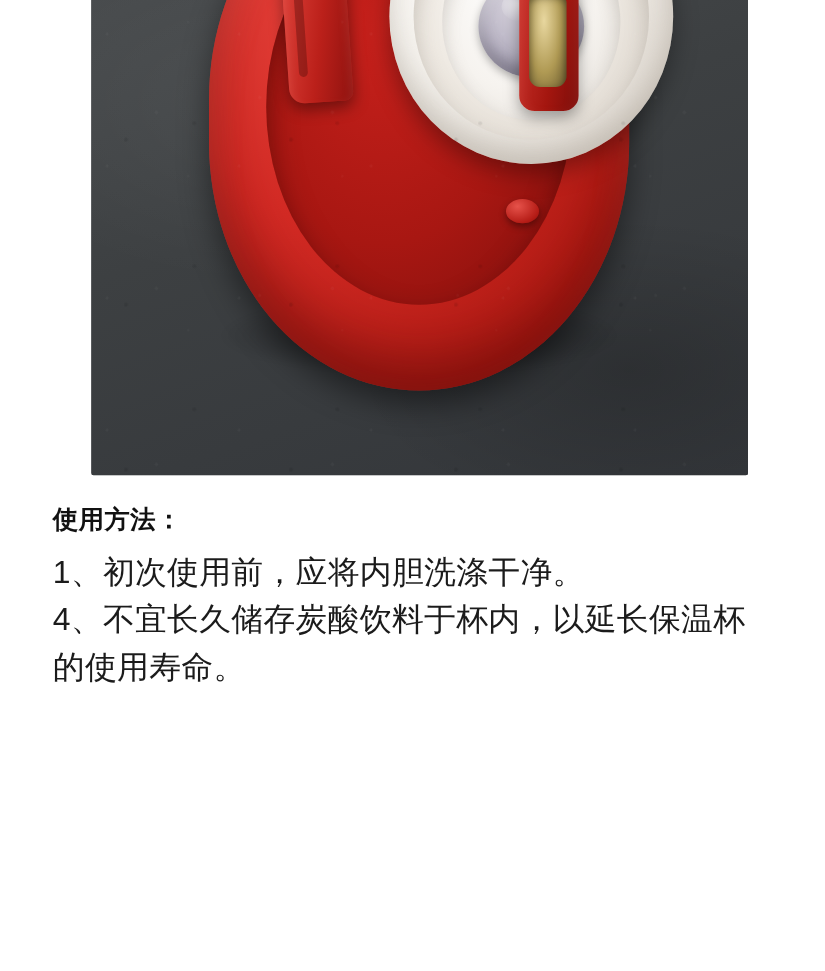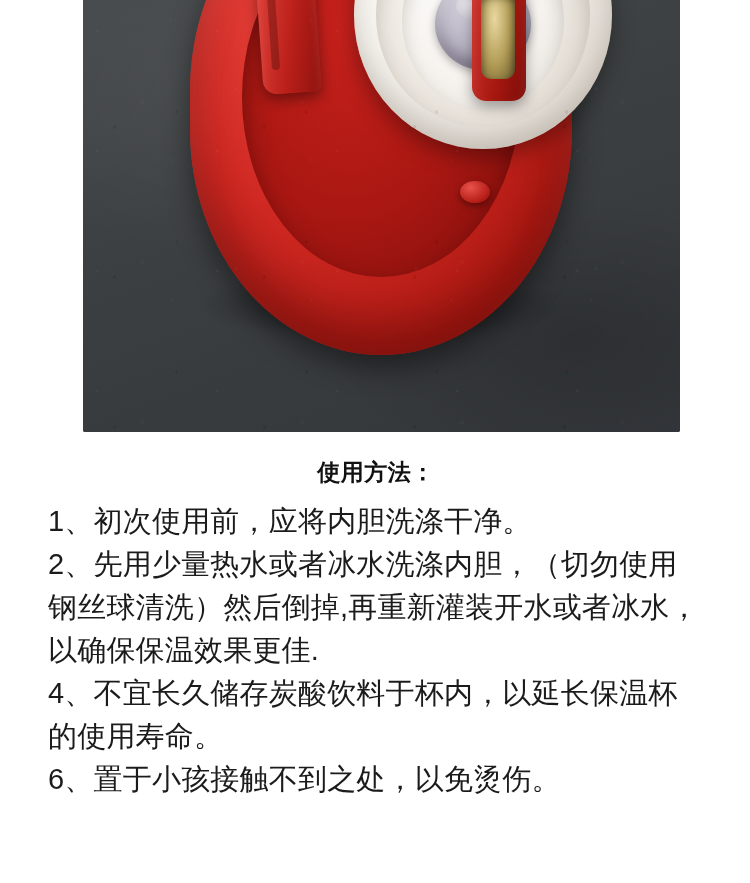--- a/index.html
+++ b/index.html
@@ -215,21 +215,20 @@
     width: 750px;
     padding: 0 46px 0 48px;
   }
   .section-title {
     font-size: 23px;
     font-weight: bold;
     line-height: 1.5;
     margin: 0 0 10px 0;
     letter-spacing: .5px;
     color: #111;
-    text-align: center;
   }
   .steps {
     list-style: none;
     margin: 0;
     padding: 0;
   }
   .steps li {
     font-size: 29px;
     line-height: 43px;
     color: #1b1b1b;
@@ -260,17 +259,15 @@
       </div>
       <div class="nub"></div>
     </div>
   </div>
 </div>
 
 <div class="content">
   <h2 class="section-title">使用方法：</h2>
   <ul class="steps">
     <li>1、初次使用前，应将内胆洗涤干净。</li>
-    <li>2、先用少量热水或者冰水洗涤内胆，（切勿使用钢丝球清洗）然后倒掉,再重新灌装开水或者冰水，以确保保温效果更佳.</li>
     <li>4、不宜长久储存炭酸饮料于杯内，以延长保温杯的使用寿命。</li>
-    <li>6、置于小孩接触不到之处，以免烫伤。</li>
   </ul>
 </div>
 
 </body></html>

